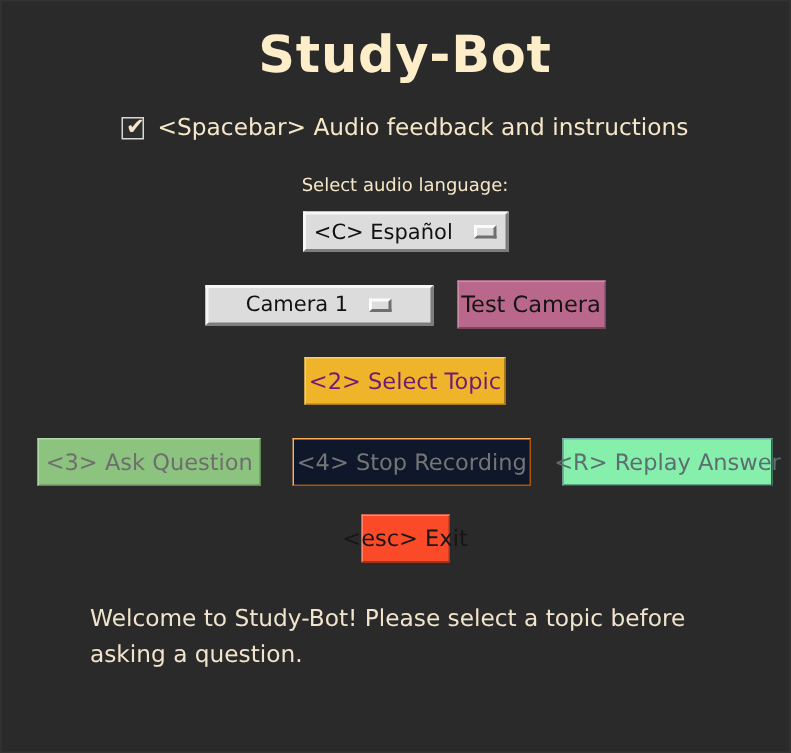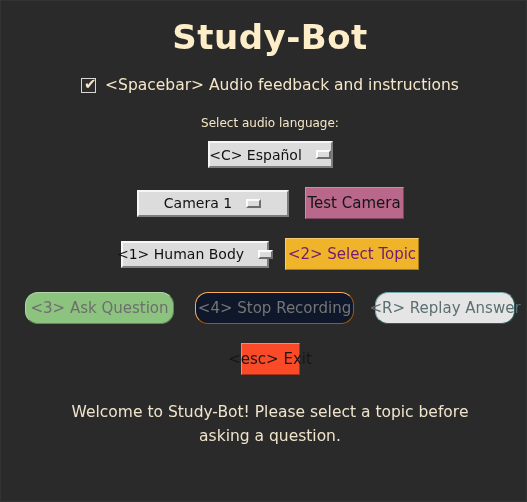--- a/index.html
+++ b/index.html
@@ -119,41 +119,41 @@
     box-sizing: border-box;
     background: #dcdcdc;
     border-style: solid;
     border-width: 2px;
     border-top-color: #fbfbfb;
     border-left-color: #fbfbfb;
     border-right-color: #6e6e6e;
     border-bottom-color: #6e6e6e;
     flex: 0 0 auto;
   }
-  #om-lang   { width: 125px; }
+  #om-lang   { width: 137px; }
   #om-camera { width: 152px; }
   #om-topic  { width: 148px; }
 
   
   .btn {
     border-style: solid;
     border-width: 1px;
     box-sizing: border-box;
     font-family: "DejaVu Sans", sans-serif;
     font-size: 15px;
     height: 32px;
     padding: 0 12px;
     display: flex;
     align-items: center;
     justify-content: center;
     white-space: nowrap;
     cursor: pointer;
     user-select: none;
   }
-  .btn.disabled { cursor: default; border-radius: 13px; }
+  .btn.disabled { cursor: default; }
 
   #btn-test-camera {
     background: #b9688c;
     border-top-color: #cf8ca7;
     border-left-color: #cf8ca7;
     border-right-color: #7c4560;
     border-bottom-color: #7c4560;
     color: #141414;
     width: 99px;
   }
@@ -179,21 +179,21 @@
   #btn-stop-recording {
     background: #0f172a;
     border-top-color: #fcab5a;
     border-left-color: #fcab5a;
     border-right-color: #a85504;
     border-bottom-color: #a85504;
     color: #757575;
     width: 159px;
   }
   #btn-replay-answer {
-    background: #e5e5e5;
+    background: #86efac;
     border-top-color: #76abae;
     border-left-color: #76abae;
     border-right-color: #2c5c5e;
     border-bottom-color: #2c5c5e;
     color: #5c6f70;
     width: 140px;
   }
   #btn-exit {
     background: #fa4a28;
     border-top-color: #fc8670;
@@ -203,21 +203,20 @@
     color: #161616;
     width: 59px;
   }
 
   
   .status {
     margin-top: 26px;
     color: #f0e4cc;
     font-size: 15.5px;
     line-height: 1.5;
-    text-align: center;
     max-width: 420px;
   }
 </style>
 </head>
 <body>
 
 <div id="app">
 
   <div class="title">Study-Bot</div>
 
@@ -239,24 +238,20 @@
 
   <div class="row row-camera">
     <div class="optionmenu" id="om-camera">
       <span class="om-text">Camera 1</span>
       <span class="om-indicator"></span>
     </div>
     <div class="btn" id="btn-test-camera">Test Camera</div>
   </div>
 
   <div class="row row-topic">
-    <div class="optionmenu" id="om-topic">
-      <span class="om-text">&lt;1&gt; Human Body</span>
-      <span class="om-indicator"></span>
-    </div>
     <div class="btn" id="btn-select-topic">&lt;2&gt; Select Topic</div>
   </div>
 
   <div class="row row-actions">
     <div class="btn disabled" id="btn-ask-question">&lt;3&gt; Ask Question</div>
     <div class="btn disabled" id="btn-stop-recording">&lt;4&gt; Stop Recording</div>
     <div class="btn disabled" id="btn-replay-answer">&lt;R&gt; Replay Answer</div>
   </div>
 
   <div class="row row-exit">

